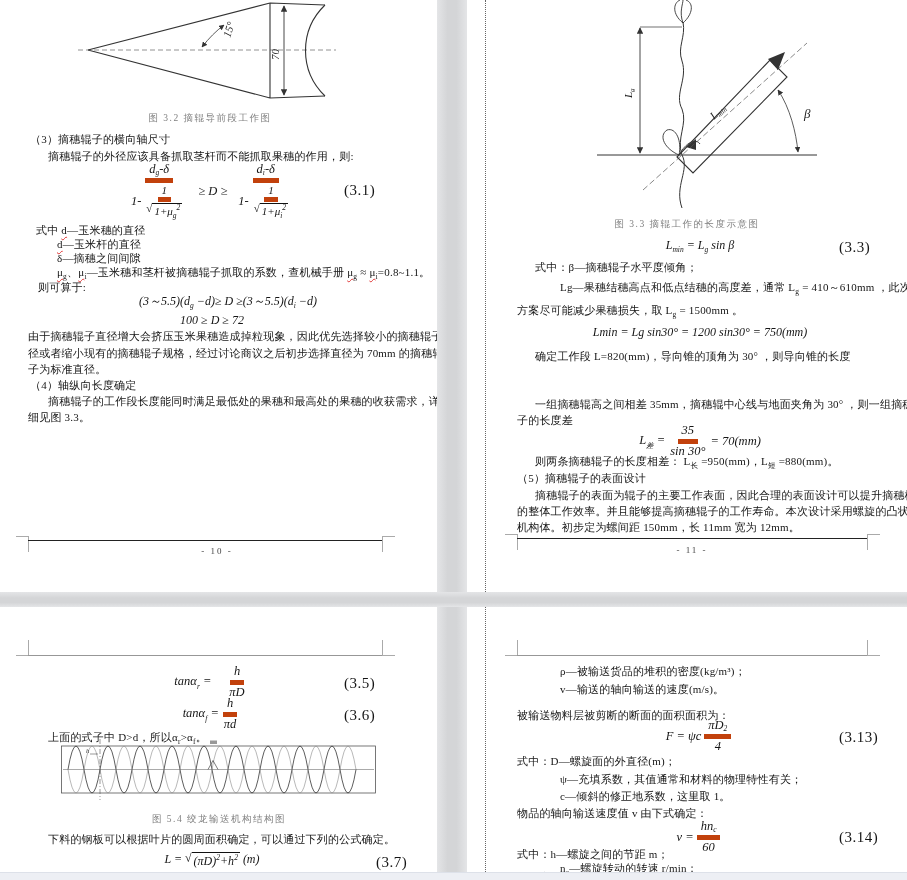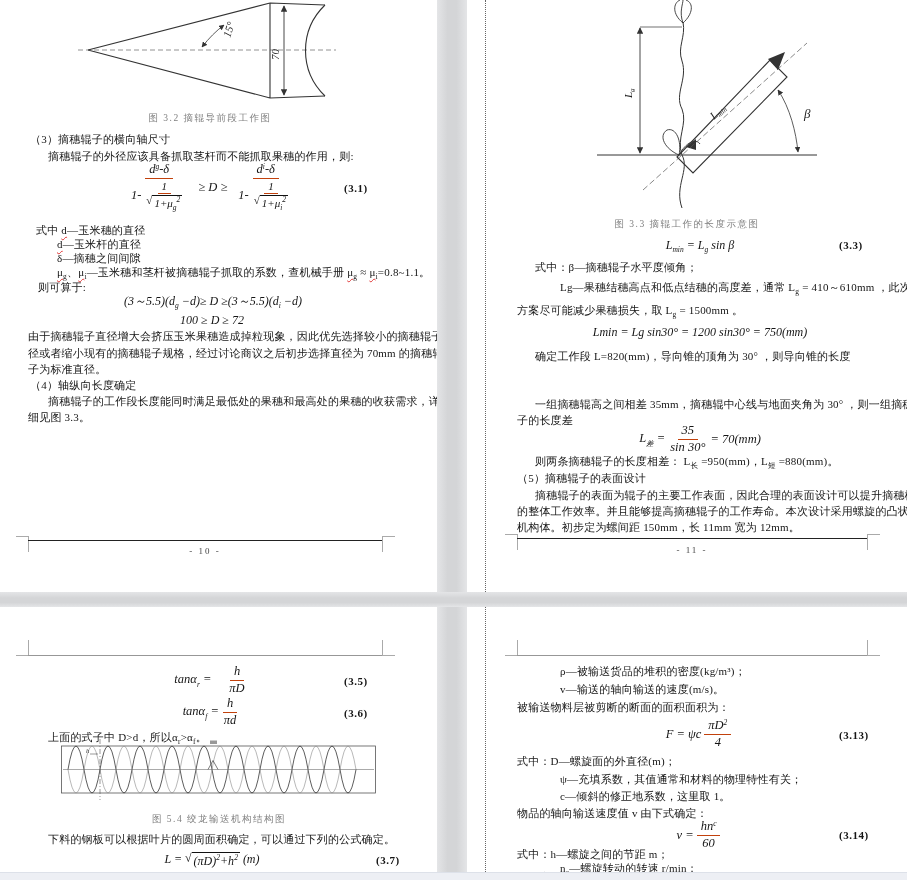--- a/index.html
+++ b/index.html
@@ -12,26 +12,26 @@
          background:linear-gradient(to bottom,#e4e5e7,#d4d5d7 40%,#d4d5d7 70%,#e4e5e7);}
   .bottom-strip{position:absolute;left:0;top:872px;width:907px;height:8px;background:#edeff4;border-top:1px solid #dde1e9;z-index:9;}
   .ln{position:absolute;white-space:nowrap;font-size:11px;letter-spacing:0.2px;line-height:13px;}
   .cap{position:absolute;font-size:9.5px;color:#808080;letter-spacing:1.5px;text-align:center;white-space:nowrap;}
   .sq{text-decoration:underline;text-decoration-style:wavy;text-decoration-color:#e03434;text-decoration-thickness:1px;text-underline-offset:2px;}
   sub{font-size:7.5px;} sup{font-size:7.5px;}
   
   .fml{position:absolute;display:flex;align-items:center;justify-content:center;
        font-style:italic;font-size:12.5px;white-space:nowrap;}
   .frac{display:inline-flex;flex-direction:column;align-items:center;vertical-align:middle;margin:0 3px;}
-  .frac .fn{display:inline-flex;align-items:flex-start;justify-content:center;border-bottom:1px solid #c2410c;padding:0 4px 1px 4px;line-height:1.1;}
+  .frac .fn{display:inline-flex;align-items:flex-end;justify-content:center;border-bottom:5px solid #c2410c;padding:0 4px 1px 4px;line-height:1.1;}
   .frac .fd{display:inline-flex;align-items:center;justify-content:center;padding:1px 2px 0 2px;line-height:1.1;}
   .sqrt{display:inline-flex;align-items:flex-start;}
   .sqrt::before{content:"√";font-style:normal;transform:translateY(-1px);}
   .sqrt .rad{border-top:1px solid #111;padding:0 2px;}
-  .tag{position:absolute;font-size:11px;font-style:normal;letter-spacing:0.5px;white-space:nowrap;font-weight:bold;}
+  .tag{position:absolute;font-size:15px;font-style:normal;letter-spacing:0.5px;white-space:nowrap;}
   .rule{position:absolute;height:0;}
   .rule.dark{border-top:1.5px solid #222;}
   .rule.light{border-top:1px solid #979797;}
   .cm{position:absolute;width:12px;height:15px;}
   .cm.fl{border-top:1px solid #aaa;border-right:1px solid #aaa;}
   .cm.fr{border-top:1px solid #aaa;border-left:1px solid #aaa;}
   .cm.hl{border-bottom:1px solid #aaa;border-right:1px solid #aaa;}
   .cm.hr{border-bottom:1px solid #aaa;border-left:1px solid #aaa;}
   .dotline{position:absolute;width:0;border-left:1px dotted #666;}
   .footer{position:absolute;font-size:9px;color:#444;text-align:center;letter-spacing:2px;}
@@ -96,38 +96,38 @@
       </span>
     </div>
     <div class="tag" style="left:344px;top:182px;">(3.1)</div>
 
     <div class="ln" style="left:36px;top:224px;">式中  <span class="sq">d</span>—玉米穗的直径</div>
     <div class="ln" style="left:57px;top:238px;"><span class="sq">d</span>—玉米杆的直径</div>
     <div class="ln" style="left:57px;top:252px;">δ—摘穗之间间隙</div>
     <div class="ln" style="left:57px;top:266px;"><span class="sq">μ<sub>g</sub></span>、<span class="sq">μ<sub>i</sub></span>—玉米穗和茎杆被摘穗辊子抓取的系数，查机械手册 <span class="sq">μ<sub>g</sub></span> ≈ <span class="sq">μ<sub>i</sub></span>=0.8~1.1。</div>
     <div class="ln" style="left:38px;top:281px;">则可算于:</div>
 
-    <div class="fml" style="left:1px;top:293px;width:424px;font-size:12px;">
+    <div class="fml" style="left:16px;top:293px;width:424px;font-size:12px;">
         <span>(3～5.5)(d<sub>g</sub> −d)≥ D ≥(3～5.5)(d<sub>i</sub> −d)</span>
       </div>
     <div class="fml" style="left:0;top:313px;width:424px;font-size:12px;">
         <span>100 ≥ D ≥ 72</span>
       </div>
 
     <div class="ln" style="left:28px;top:330px;">由于摘穗辊子直径增大会挤压玉米果穗造成掉粒现象，因此优先选择较小的摘穗辊子直</div>
     <div class="ln" style="left:28px;top:347px;">径或者缩小现有的摘穗辊子规格，经过讨论商议之后初步选择直径为 70mm 的摘穗辊</div>
     <div class="ln" style="left:28px;top:363px;">子为标准直径。</div>
     <div class="ln" style="left:30px;top:379px;">（4）轴纵向长度确定</div>
     <div class="ln" style="left:48px;top:395px;">摘穗辊子的工作段长度能同时满足最低处的果穗和最高处的果穗的收获需求，详</div>
     <div class="ln" style="left:28px;top:411px;text-align:center;">细见图 3.3。</div>
 
     <div class="cm fl" style="left:16px;top:536px;"></div>
     <div class="cm fr" style="left:382px;top:536px;"></div>
     <div class="rule dark" style="left:28px;top:540px;width:354px;"></div>
-    <div class="footer" style="left:28px;top:546px;width:354px;">- 10 -</div>
+    <div class="footer" style="left:40px;top:546px;width:354px;">- 10 -</div>
   </div>
 
   <div class="page" style="left:467px;top:0;width:440px;height:592px;">
     <div class="dotline" style="left:18px;top:0;height:592px;"></div>
 
     <svg style="left:115px;top:0;" width="245" height="212" viewBox="0 0 245 212">
       <line x1="15" y1="155" x2="235" y2="155" stroke="#333" stroke-width="1"></line>
       <path d="M100,208 C92,186 108,170 100,155 C94,138 106,124 100,109 C92,94 106,79 100,61 C95,47 104,37 101,22" stroke="#333" stroke-width="1" fill="none"></path>
       <path d="M101,23 C90,14 91,3 98,0 M101,23 C111,14 112,3 104,0 M101,23 C97,12 101,4 101,0" stroke="#333" stroke-width="0.9" fill="none"></path>
       <path d="M97,155 C83,149 76,136 85,130 C94,127 100,141 97,155 Z" stroke="#333" stroke-width="0.9" fill="none"></path>
@@ -234,21 +234,21 @@
   </div>
 
   <div class="page" style="left:467px;top:607px;width:440px;height:273px;">
     <div class="dotline" style="left:18px;top:0;height:273px;"></div>
     <div class="cm hl" style="left:38px;top:33px;"></div>
     <div class="cm hr" style="left:400px;top:33px;"></div>
     <div class="rule light" style="left:50px;top:48px;width:350px;"></div>
 
     <div class="ln" style="left:93px;top:58px;">ρ—被输送货品的堆积的密度(kg/m³)；</div>
     <div class="ln" style="left:93px;top:76px;">v—输送的轴向输送的速度(m/s)。</div>
-    <div class="ln" style="left:50px;top:94px;">被输送物料层被剪断的断面的面积面积为：</div>
+    <div class="ln" style="left:50px;top:102px;">被输送物料层被剪断的断面的面积面积为：</div>
 
     <div class="fml" style="left:26px;top:112px;width:414px;">
       <span>F = ψc</span>
       <span class="frac">
           <span class="fn">πD<sup>2</sup></span>
           <span class="fd">4</span>
         </span>
     </div>
     <div class="tag" style="left:372px;top:122px;">(3.13)</div>
 

